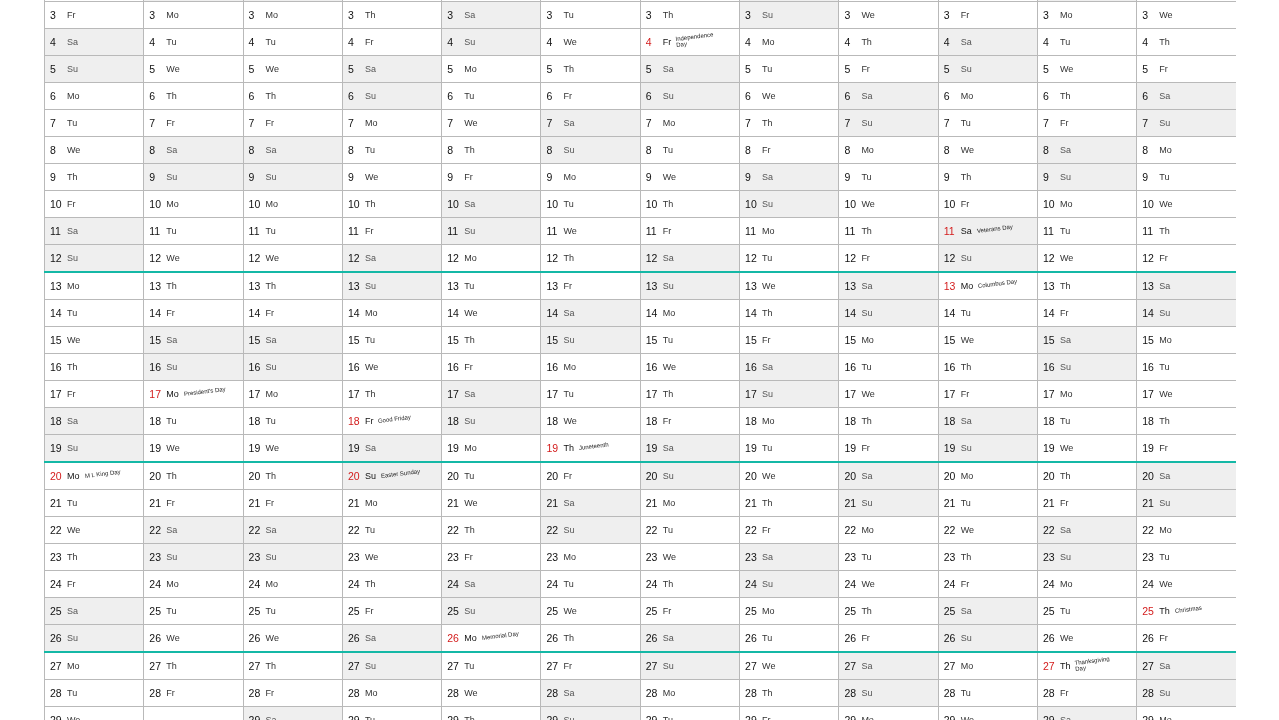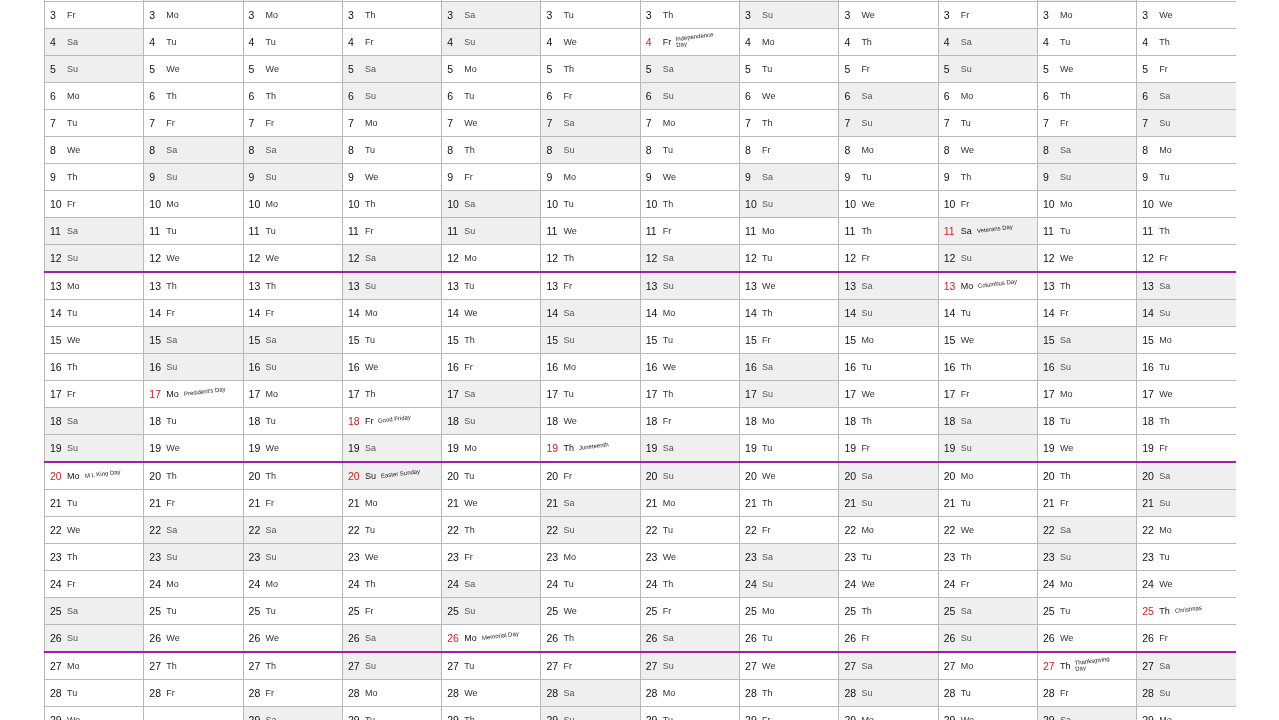--- a/index.html
+++ b/index.html
@@ -36,21 +36,21 @@
   table.cal td {
     height: 26px;
     padding: 0;
     border: 1px solid #b9b9b9;
     vertical-align: middle;
     position: relative;
   }
   
   td.sepL { border-left: 2px solid #3a3a3a; }
   td.sepR { border-right: 2px solid #3a3a3a; }
-  tr.weekline td { border-top: 2px solid #a21caf; }
+  tr.weekline td { border-top: 2px solid #14b8a6; }
 
   .cellinner {
     display: flex;
     align-items: center;
     height: 26px;
     padding-left: 5px;
     box-sizing: border-box;
     overflow: hidden;
     white-space: nowrap;
   }

